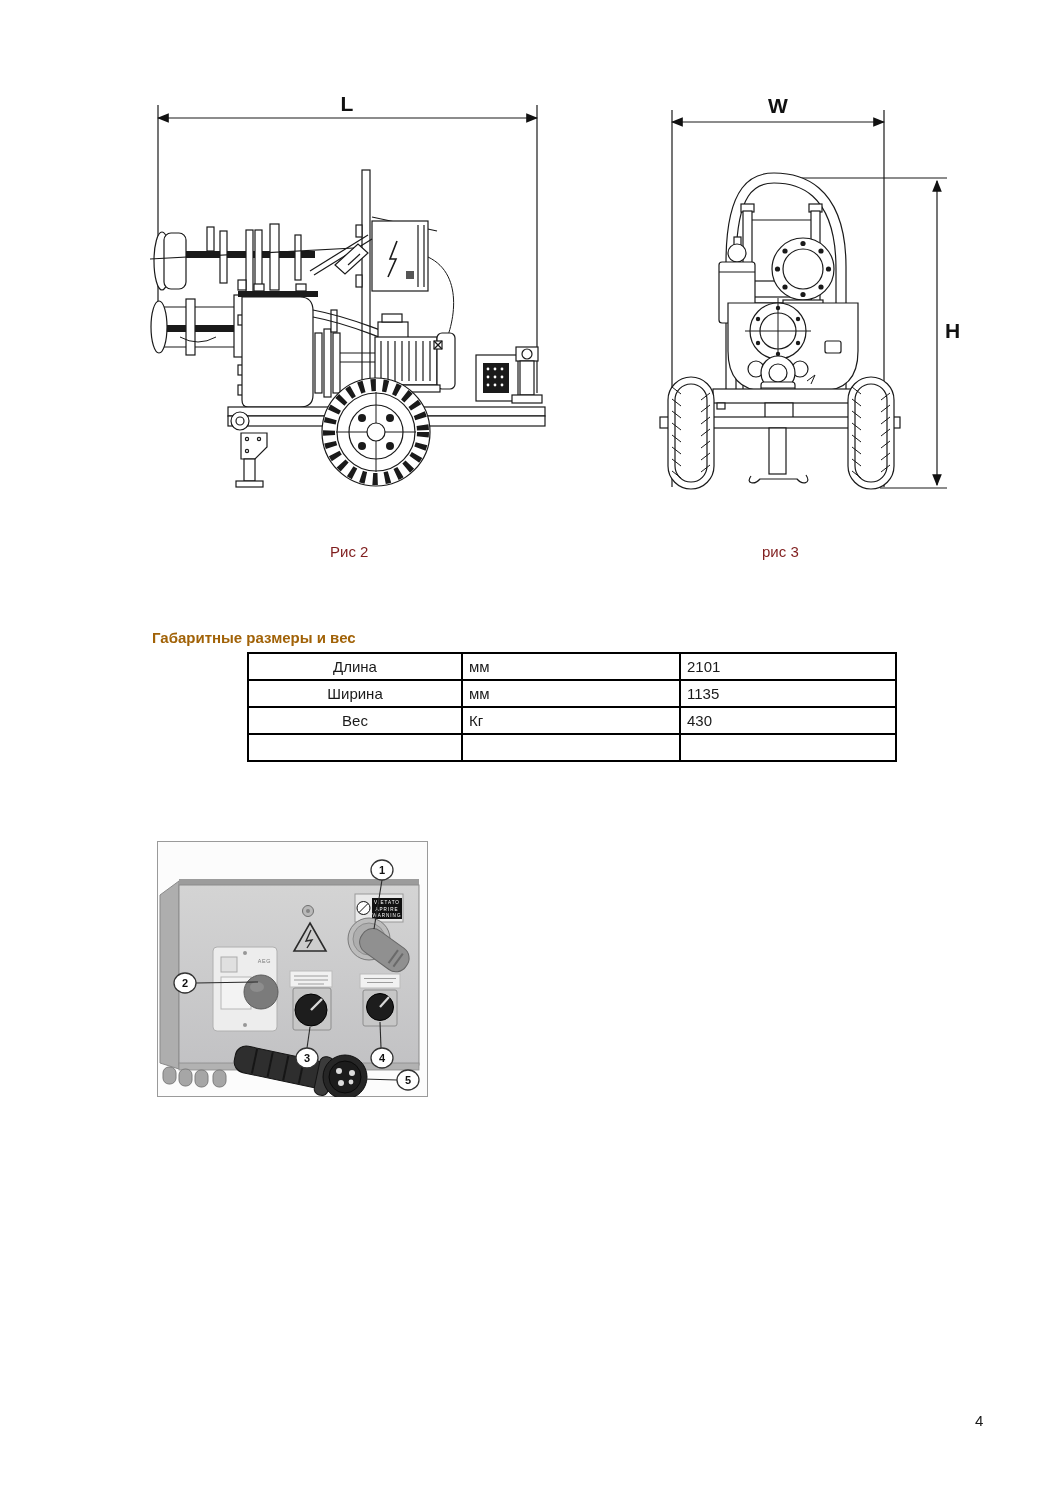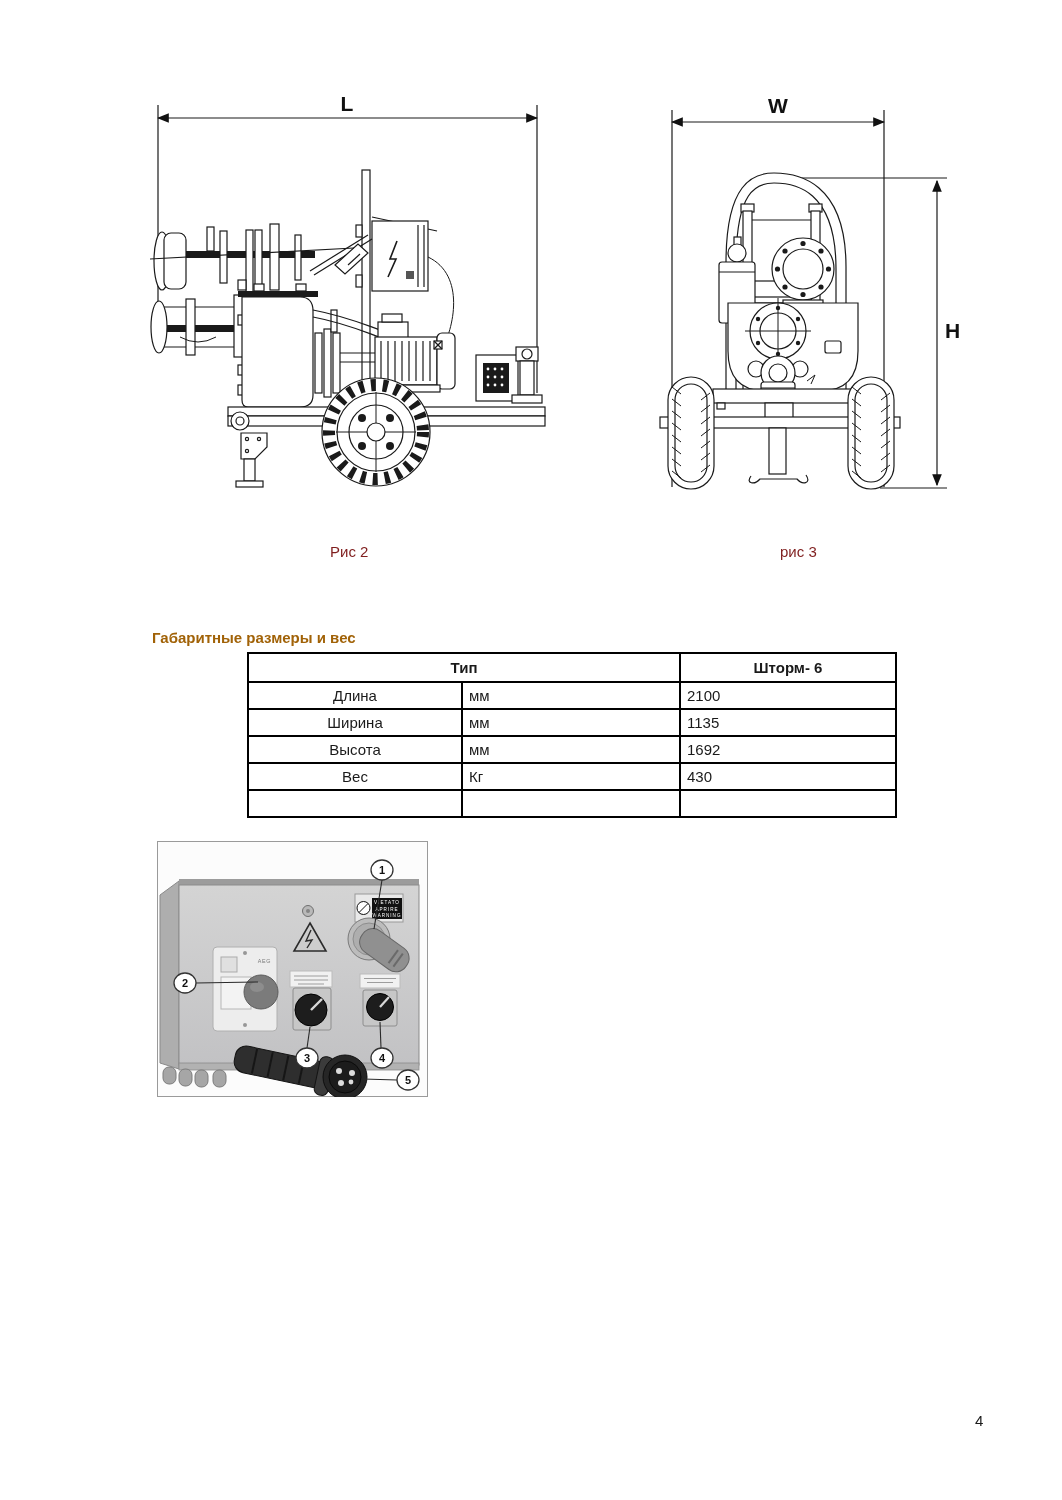--- a/index.html
+++ b/index.html
@@ -245,49 +245,40 @@
         <rect x="200" y="299" width="32" height="98" rx="16" fill="#fff"></rect>
         <path stroke-width="1" d="M197,302 l9,7 M197,314 l9,7 M197,326 l9,7 M197,338 l9,7 M197,350 l9,7 M197,362 l9,7 M197,374 l9,7 M197,386 l9,7
                                  M235,308 l-9,7 M235,320 l-9,7 M235,332 l-9,7 M235,344 l-9,7 M235,356 l-9,7 M235,368 l-9,7 M235,380 l-9,7"></path>
       </g>
     </g>
     <text class="dimlabel" x="123" y="28" text-anchor="middle">W</text>
     <text class="dimlabel" x="290" y="253">H</text>
   </svg>
 
   <div class="abs figcap" style="left:330px;top:543px">Рис 2</div>
-  <div class="abs figcap" style="left:780px;top:543px">рис 3</div>
+  <div class="abs figcap" style="left:762px;top:543px">рис 3</div>
 
   <div class="abs heading" style="left:152px;top:629px">Габаритные размеры и вес</div>
 
   <table class="dims abs" style="left:247px;top:652px">
     <colgroup>
         <col style="width:214px">
         <col style="width:218px">
         <col style="width:216px">
       </colgroup>
     <tbody>
-        <tr>
-      <th colspan="2">Тип</th>
-      <th>Шторм- 6</th>
-    </tr>
     <tr>
       <td class="l">Длина</td>
       <td class="c">мм</td>
-      <td class="c">2100</td>
+      <td class="c">2101</td>
     </tr>
     <tr>
       <td class="l">Ширина</td>
       <td class="c">мм</td>
       <td class="c">1135</td>
-    </tr>
-    <tr>
-      <td class="l">Высота</td>
-      <td class="c">мм</td>
-      <td class="c">1692</td>
     </tr>
     <tr>
       <td class="l">Вес</td>
       <td class="c">Кг</td>
       <td class="c">430</td>
     </tr>
     <tr>
       <td class="l"></td>
       <td class="c"></td>
       <td class="c"></td>

